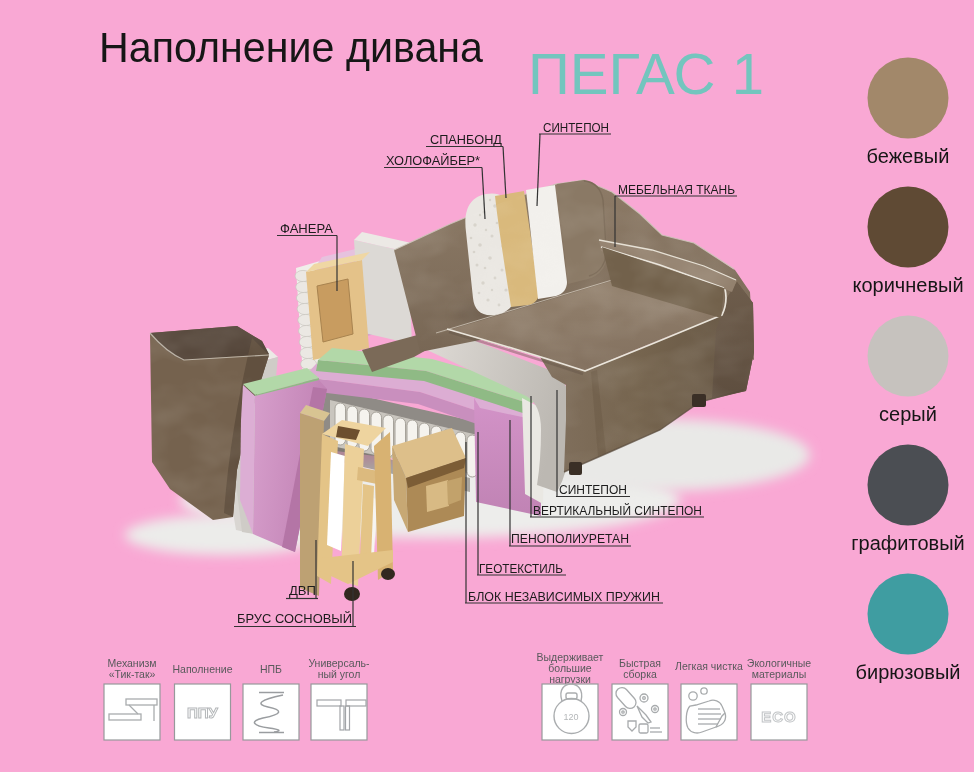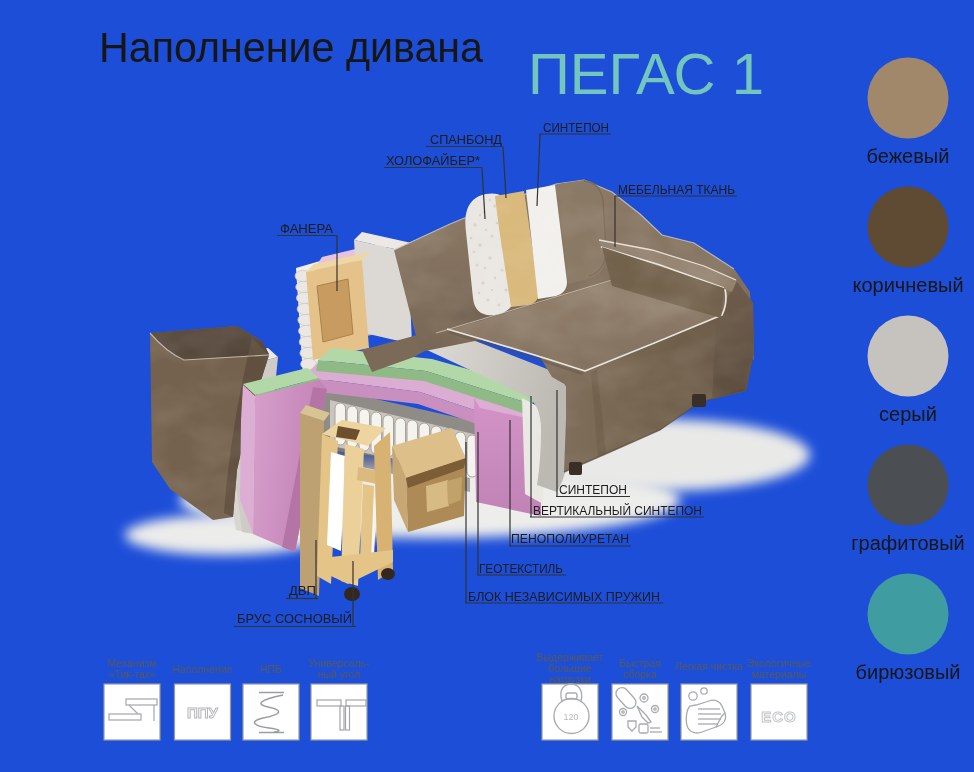--- a/index.html
+++ b/index.html
@@ -1,16 +1,16 @@
 <!DOCTYPE html>
 <html><head>
 <meta charset="utf-8">
 <style>
   html,body{margin:0;padding:0;background:#fff;}
-  .page{position:relative;width:974px;height:772px;background:#1d4ed8;overflow:hidden;
+  .page{position:relative;width:974px;height:772px;background:#f9a8d4;overflow:hidden;
         font-family:"Liberation Sans", sans-serif;}
   svg{position:absolute;left:0;top:0;}
   text{font-family:"Liberation Sans", sans-serif;}
 </style>
 </head>
 <body>
 <div class="page">
 <svg width="974" height="772" viewBox="0 0 974 772">
 <defs>
   <linearGradient id="gBack" x1="0" y1="0" x2="0" y2="1">

